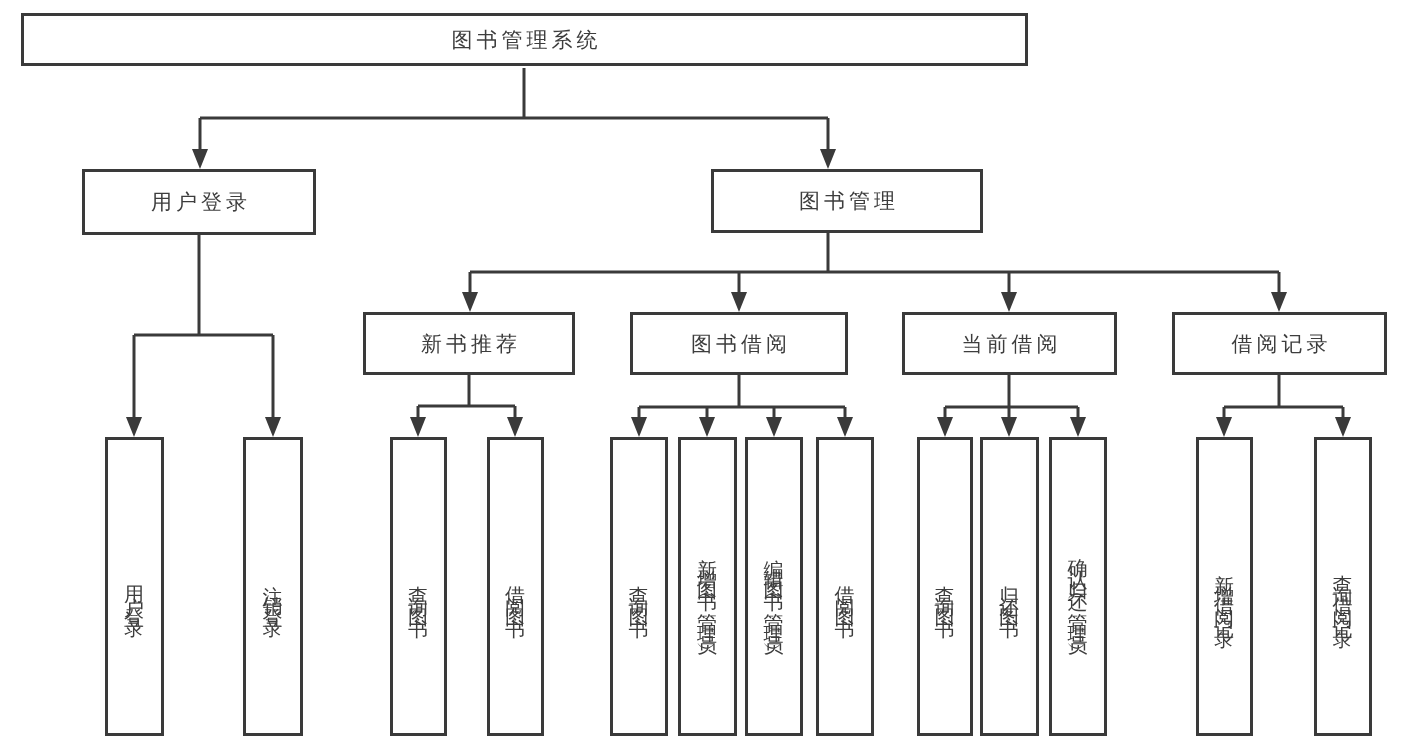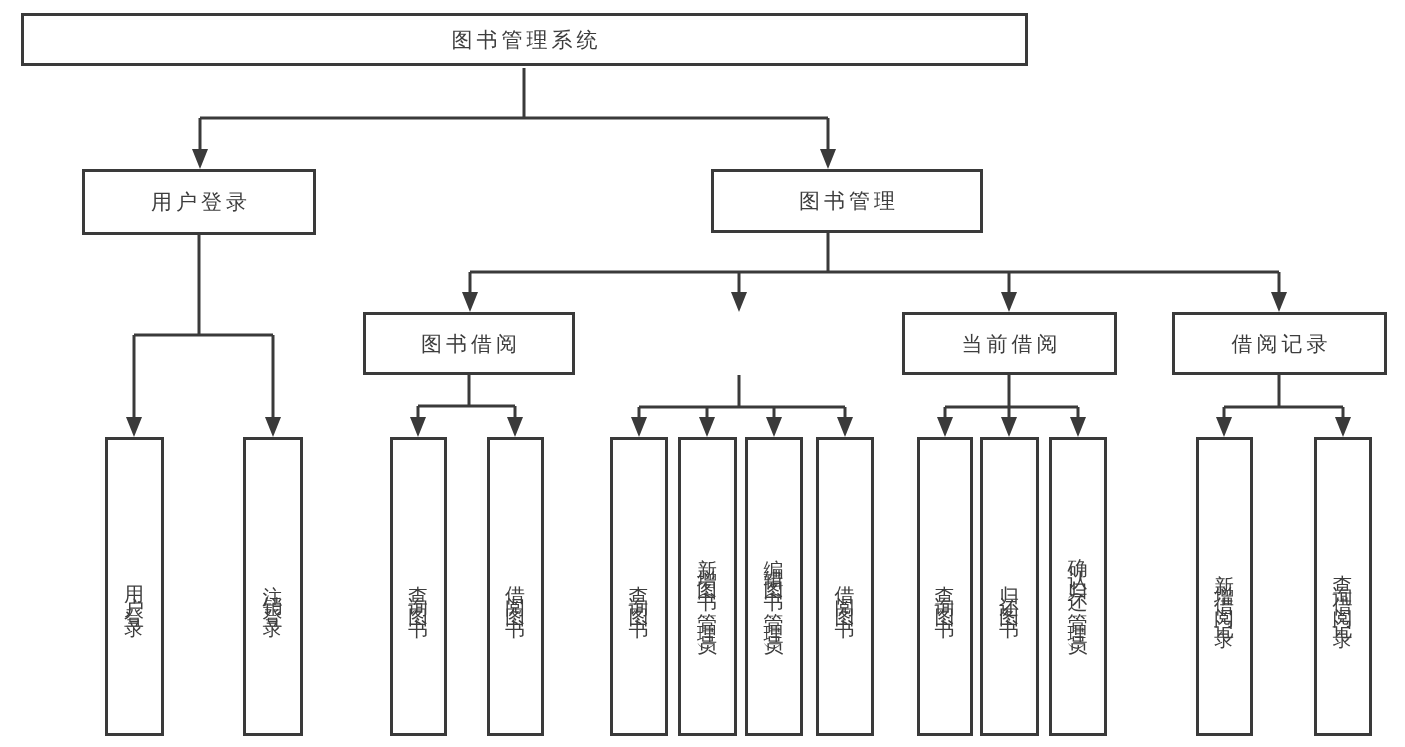--- a/index.html
+++ b/index.html
@@ -116,20 +116,23 @@
   </div>
 
   <div class="node h-node" style="left:82px;top:169px;width:234px;height:66px;">
     <span class="lbl">用户登录</span>
   </div>
   <div class="node h-node" style="left:711px;top:169px;width:272px;height:64px;">
     <span class="lbl">图书管理</span>
   </div>
 
   <div class="node h-node" style="left:363px;top:312px;width:212px;height:63px;">
+    <span class="lbl">新书推荐</span>
+  </div>
+  <div class="node h-node" style="left:630px;top:312px;width:218px;height:63px;">
     <span class="lbl">图书借阅</span>
   </div>
   <div class="node h-node" style="left:1172px;top:312px;width:215px;height:63px;">
     <span class="lbl">借阅记录</span>
   </div>
   <div class="node h-node" style="left:902px;top:312px;width:215px;height:63px;">
     <span class="lbl">当前借阅</span>
   </div>
 
   <div class="node v-node" style="left:105px;top:437px;width:59px;height:299px;">

